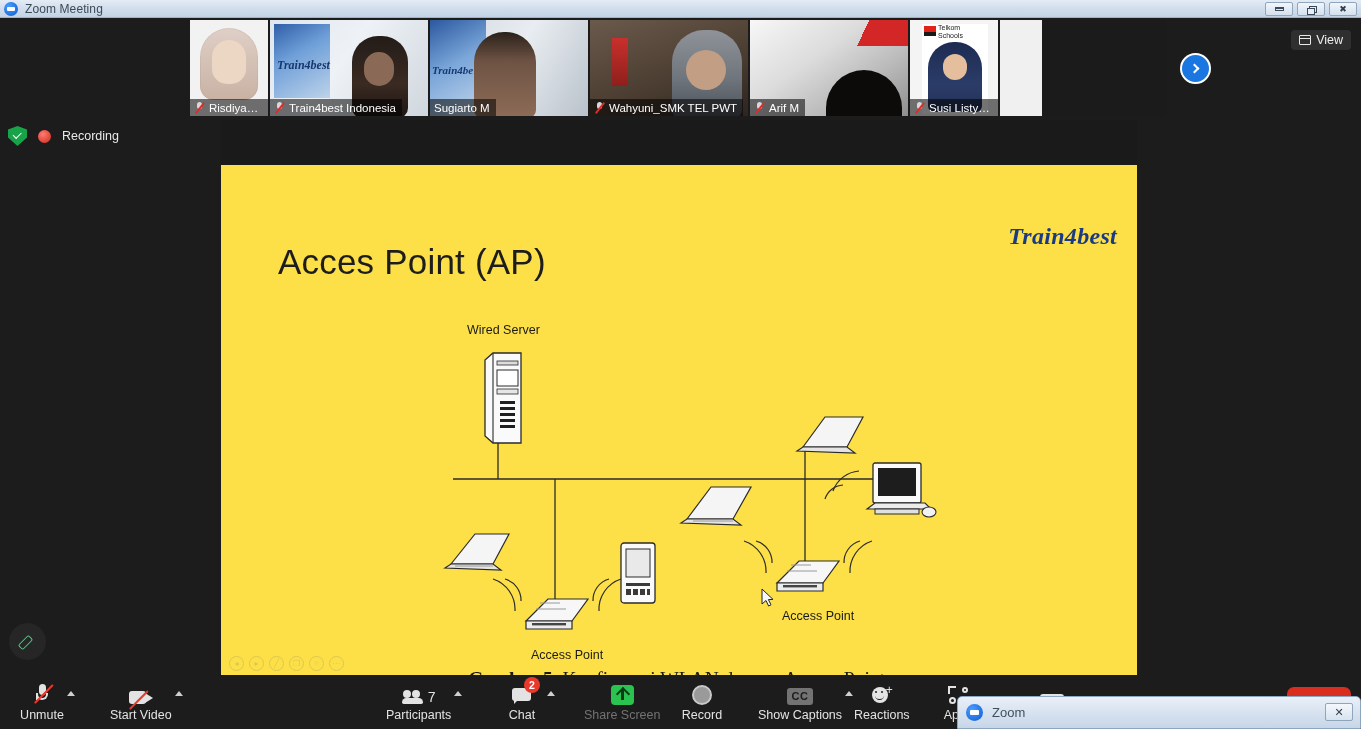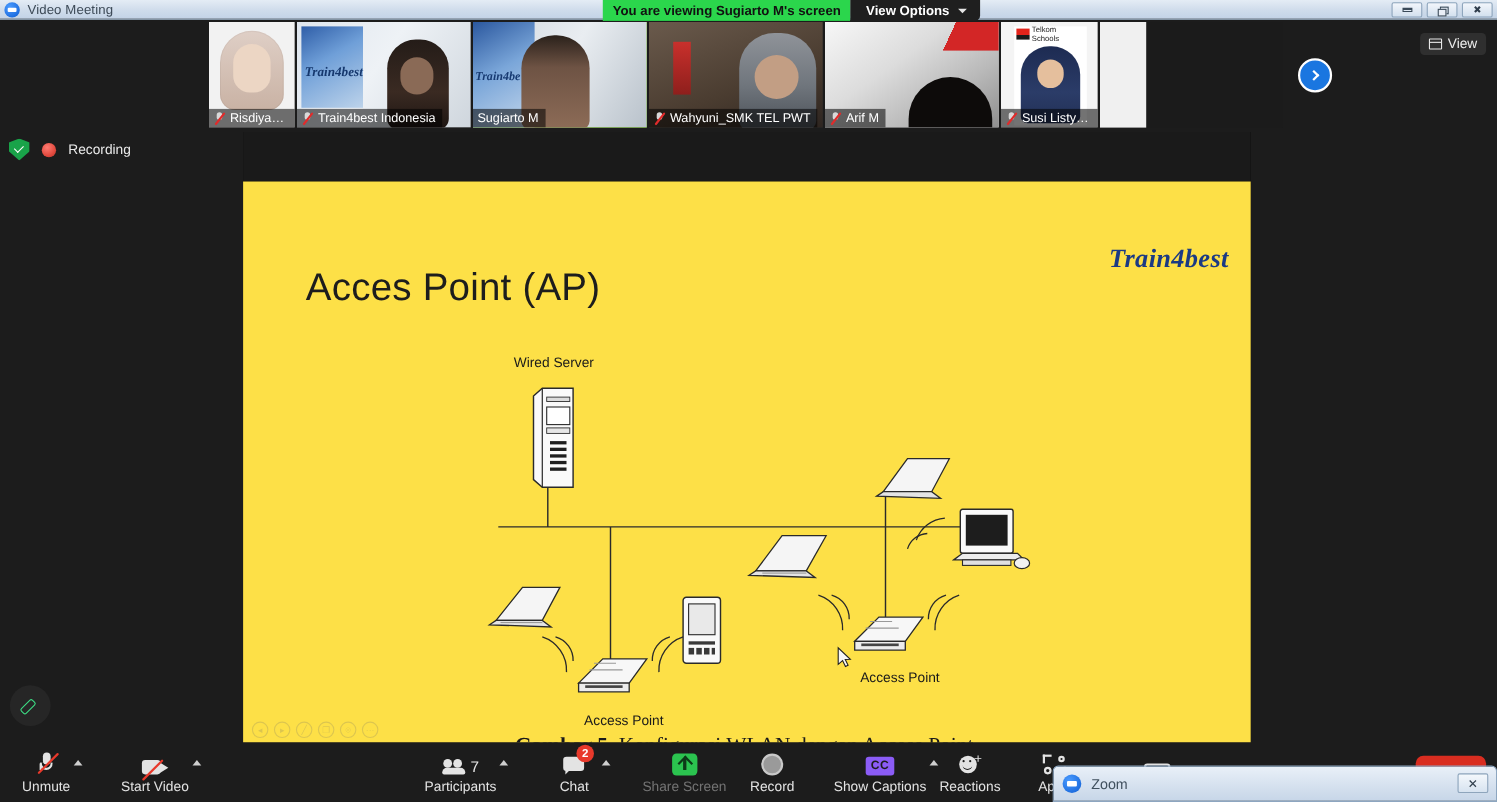--- a/index.html
+++ b/index.html
@@ -314,21 +314,21 @@
     display: flex; align-items: center; justify-content: center; padding: 0 4px;
   }
 
   .share-ic { width: 23px; height: 20px; background: #2bc34f; border-radius: 4px; position: relative; }
   .share-ic::before { content: ""; position: absolute; left: 10px; top: 5px; width: 3px; height: 10px; background: #0d3a18; }
   .share-ic::after { content: ""; position: absolute; left: 7.5px; top: 4px; width: 8px; height: 8px; border-left: 2.6px solid #0d3a18; border-top: 2.6px solid #0d3a18; transform: rotate(45deg); }
 
   .rec-ic { width: 20px; height: 20px; border-radius: 50%; border: 2px solid #c9c9c9; background: #9a9a9a; }
 
   .cc-ic {
-    width: 26px; height: 17px; background: #8b5cf6; border-radius: 3px;
+    width: 26px; height: 17px; background: #737373; border-radius: 3px;
     color: #1c1c1c; font-size: 11px; font-weight: bold;
     display: flex; align-items: center; justify-content: center; letter-spacing: .5px;
   }
 
   .react-ic { width: 20px; height: 20px; position: relative; }
   .react-ic .sm { position: absolute; left: 0; top: 2px; width: 16px; height: 16px; border-radius: 50%; background: #e3e3e3; }
   .react-ic .sm::before { content: ""; position: absolute; left: 3.5px; top: 4px; width: 2.2px; height: 2.2px; border-radius: 50%; background: #1c1c1c; box-shadow: 6px 0 0 #1c1c1c; }
   .react-ic .sm::after { content: ""; position: absolute; left: 3.5px; top: 8px; width: 9px; height: 4px; border-bottom: 1.8px solid #1c1c1c; border-radius: 0 0 6px 6px; }
   .react-ic .plus { position: absolute; right: -1px; top: -1px; color: #e3e3e3; font-size: 12px; line-height: 1; }
 
@@ -372,41 +372,32 @@
     color: #33414f; font-size: 11px;
   }
 </style>
 </head>
 <body>
 
 <div id="app">
 
   <div class="winbar">
     <div class="zlogo"></div>
-    <div class="wtitle">Video Meeting</div>
+    <div class="wtitle">Zoom Meeting</div>
     <div class="winbtns">
       <div class="winbtn">
           <span class="mn"></span>
         </div>
       <div class="winbtn">
           <span class="rs"></span>
         </div>
       <div class="winbtn">✖</div>
     </div>
   </div>
 
-  <div class="sharebar">
-    <div class="viewing">You are viewing Sugiarto M's screen</div>
-    <div class="vops-wrap" style="display:flex;">
-      <div class="vopts">
-        <span>View Options</span>
-        <span class="caret-d"></span>
-      </div>
-    </div>
-  </div>
 
   <div class="filmstrip" id="filmstrip">
       <div class="tile" style="width: 78px;">
         <div class="ph ph-risdiyanti">
           <div class="scarf"></div>
           <div class="face"></div>
         </div>
         <div class="namebar">
           <span class="micmute"></span>
           <span class="tname">Risdiyanti _Train4best</span>

